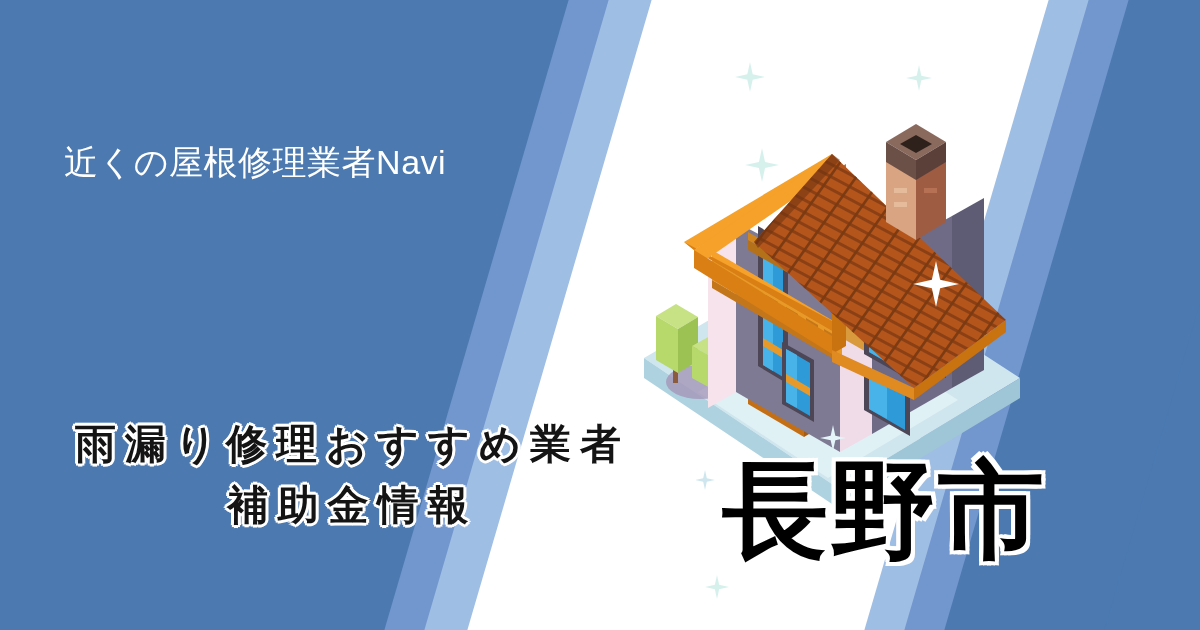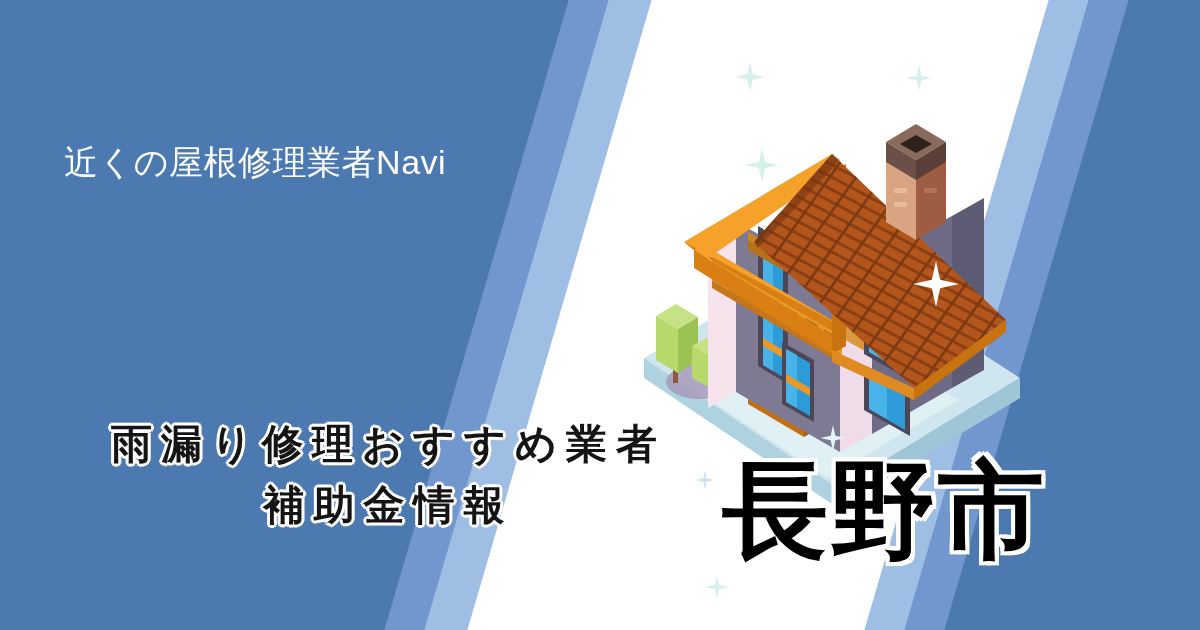--- a/index.html
+++ b/index.html
@@ -81,21 +81,20 @@
     font-size: 41px;
     font-weight: bold;
     line-height: 1.48;
     color: #141414;
     letter-spacing: 9px;
     text-shadow:
       -2px -2px 0 #fff,  2px -2px 0 #fff,
       -2px  2px 0 #fff,  2px  2px 0 #fff,
       -3px  0   0 #fff,  3px  0   0 #fff,
        0   -3px 0 #fff,  0    3px 0 #fff;
-    padding-left: 36px;
   }
   #headline .line { display: block; }
   #headline .line2 { letter-spacing: 9px; text-align: center; }
 
   #city-name {
     position: absolute;
     left: 722px;
     top: 440px;
     font-size: 106px;
     font-weight: bold;

